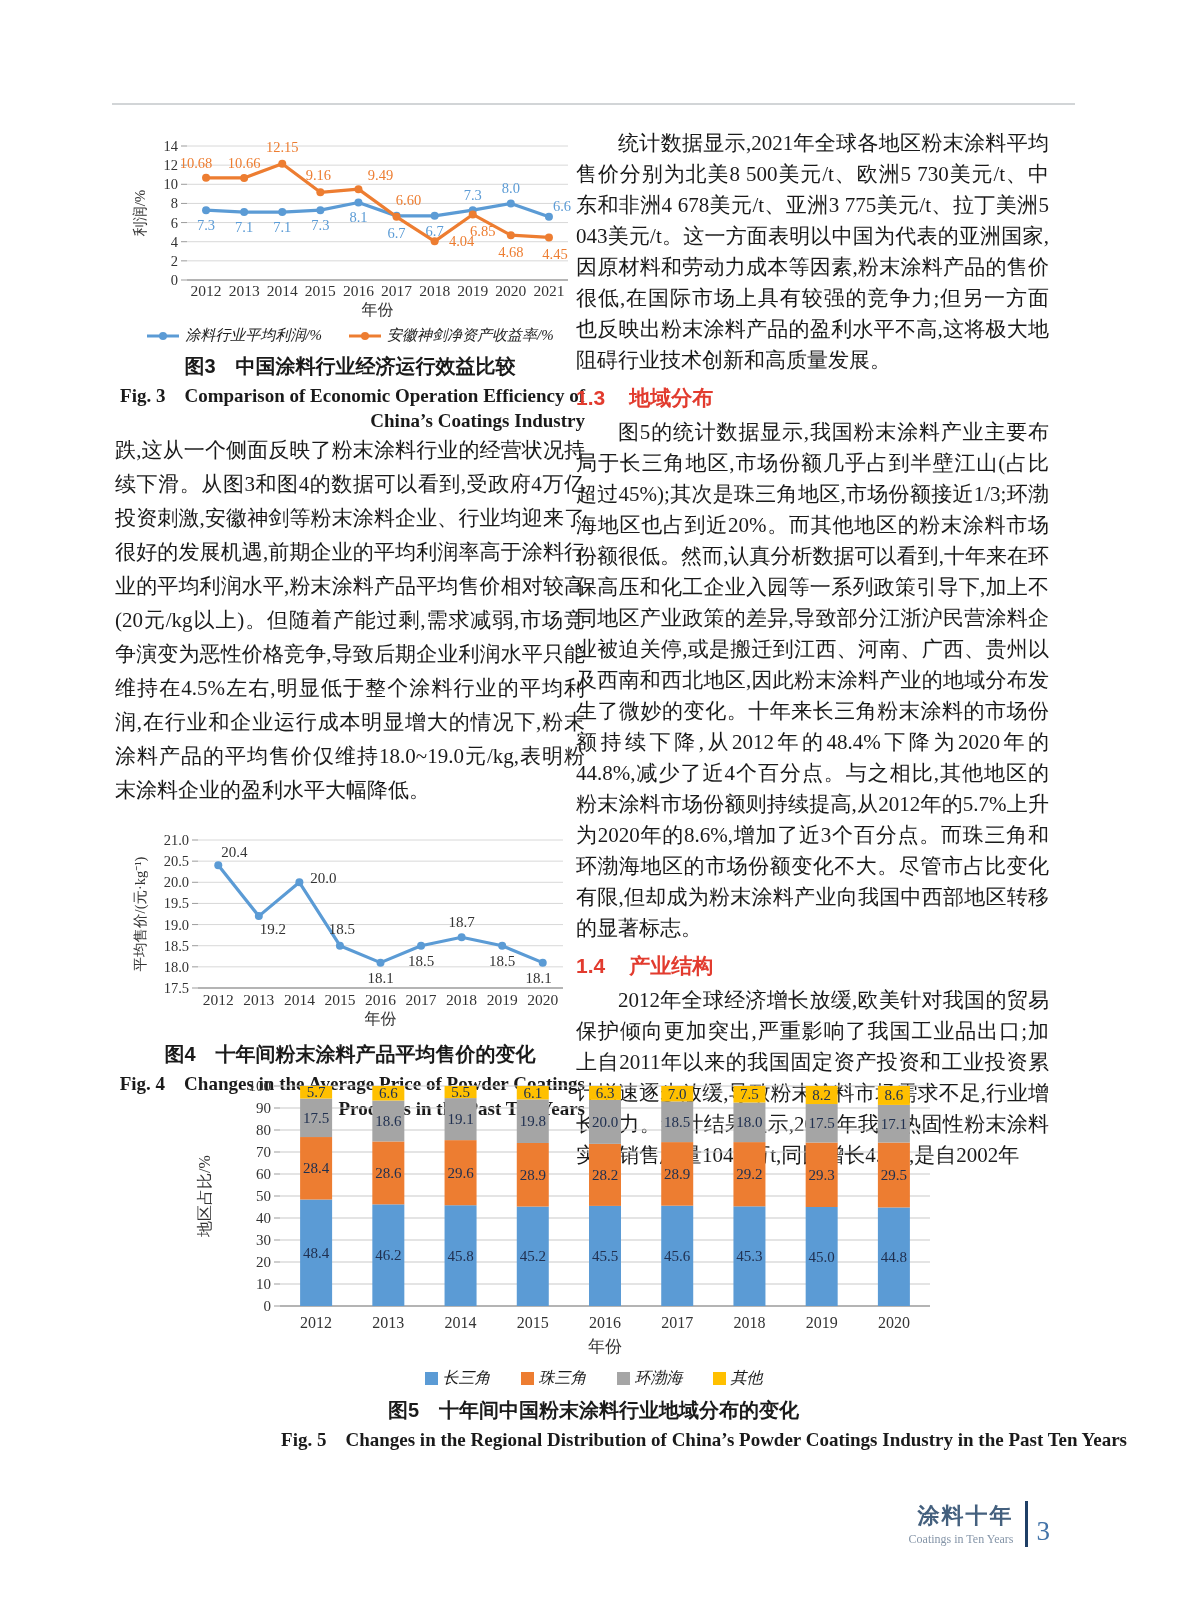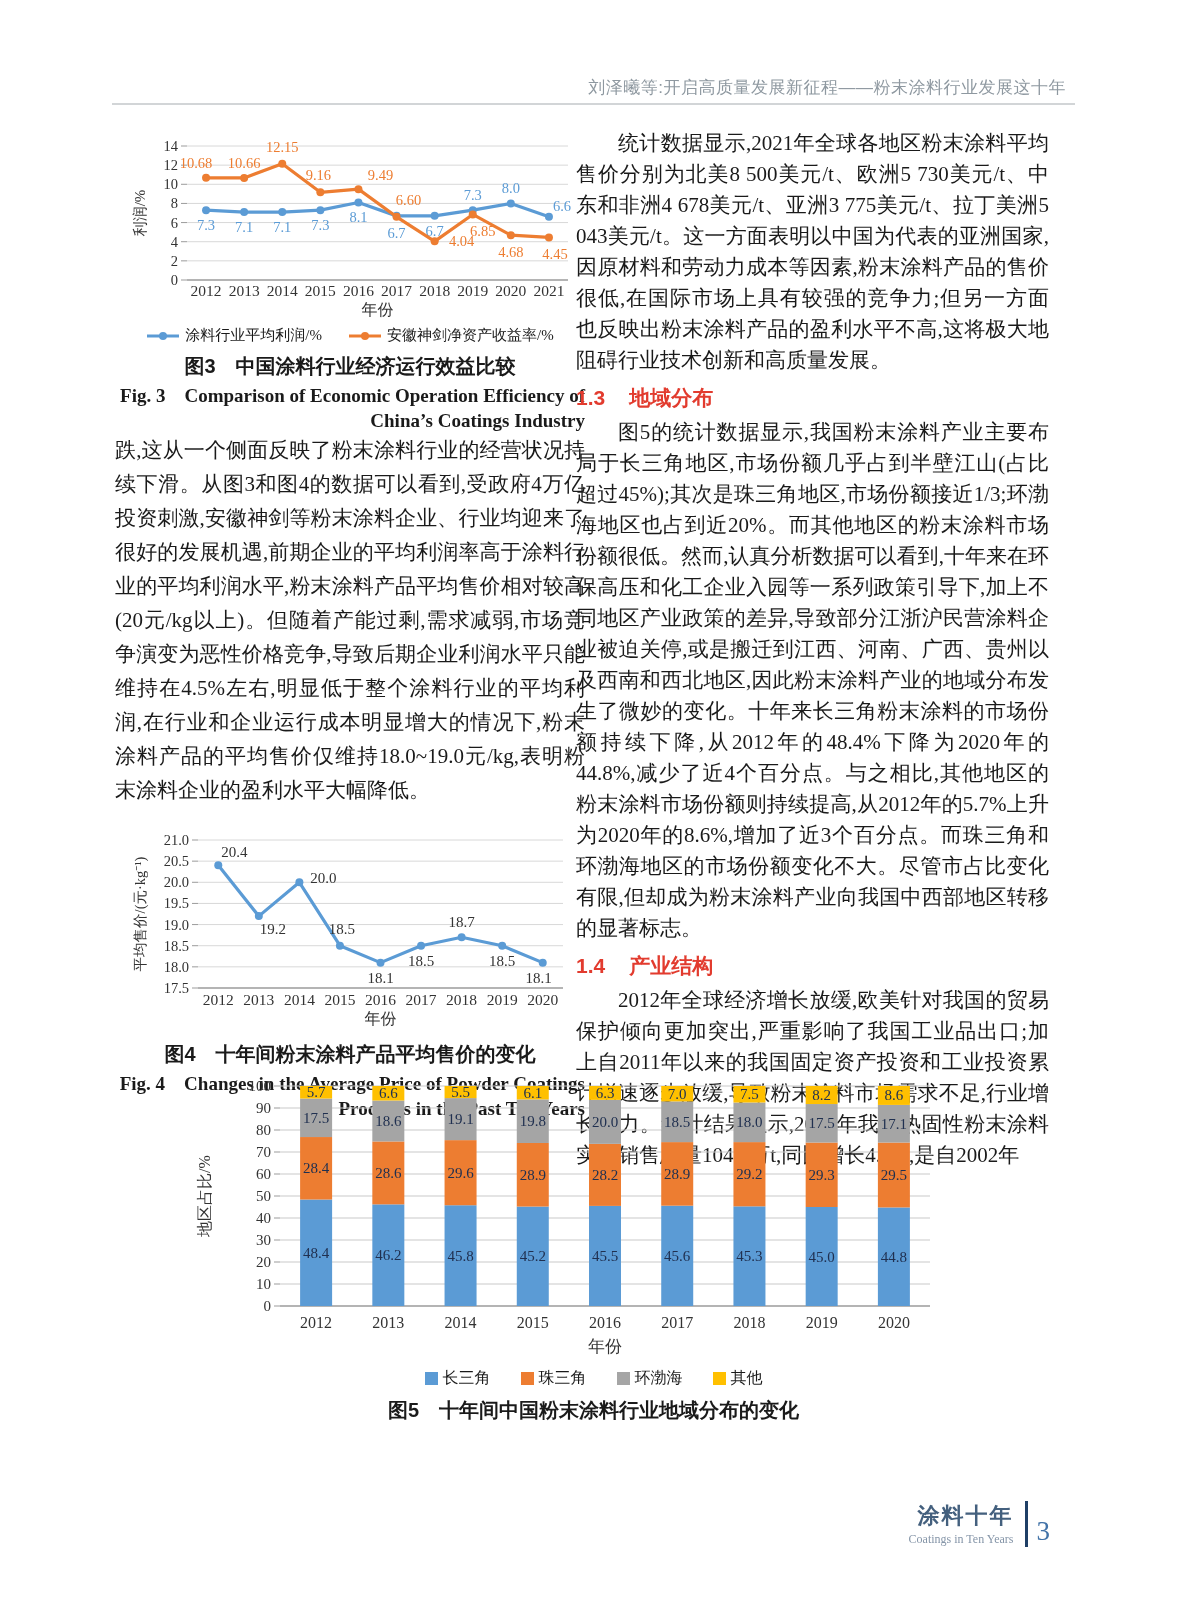--- a/index.html
+++ b/index.html
@@ -21,21 +21,21 @@
         font-size:21px;margin:8px 0 5px 0;}
   .sec-head .num{margin-right:24px;}
 
   figure{margin:0;}
   .cap-zh{text-align:center;font-family:"Liberation Sans", sans-serif;font-weight:bold;
         font-size:20px;margin-top:8px;}
   .cap-en{text-align:right;font-family:"Liberation Serif", serif;font-weight:bold;
         font-size:19px;line-height:25px;margin-top:3px;}
 
   .legend-row{display:flex;justify-content:center;align-items:flex-start;gap:26px;
-        font-size:15px;margin-top:2px;}
+        font-size:15px;margin-top:2px;font-style:italic;}
   .legend-item{display:flex;align-items:center;gap:5px;white-space:nowrap;}
   .sq{display:inline-block;width:13px;height:13px;}
 
   .para-after-fig{margin-top:16px;}
   .fig4-block{margin-top:8px;}
 
   .fig5-block{position:absolute;left:60px;top:1056px;width:1067px;}
   .fig5-block svg{display:block;margin:0 auto;}
   .fig5-block .legend-row{font-size:16px;gap:30px;margin-top:12px;}
   .fig5-block .cap-en{font-size:19px;}
@@ -47,21 +47,20 @@
   .f-bar{width:3px;height:46px;background:#1f3f66;margin:0 9px 0 11px;}
   .f-num{font-size:27px;color:#4273a8;}
 
   svg text{font-family:"Liberation Serif", serif;}
 </style>
 </head>
 <body>
 
 <div class="page">
 
-  <div class="running-head">刘泽曦等:开启高质量发展新征程——粉末涂料行业发展这十年</div>
   <div class="head-rule"></div>
 
   <div class="col-left">
     <figure>
       <svg id="fig3" width="470" height="192">
           <line x1="72" y1="152" x2="453" y2="152" stroke="#9b9b9b" stroke-width="1.3"></line>
           <line x1="66" y1="152" x2="72" y2="152" stroke="#9b9b9b" stroke-width="1"></line>
           <text x="63" y="157" text-anchor="end" font-size="14.5" fill="#333">0</text>
           <line x1="72" y1="132.85714285714286" x2="453" y2="132.85714285714286" stroke="#d8d8d8" stroke-width="1"></line>
           <line x1="66" y1="132.85714285714286" x2="72" y2="132.85714285714286" stroke="#9b9b9b" stroke-width="1"></line>
@@ -366,20 +365,21 @@
         <span class="legend-item">
           <span class="sq" style="background: rgb(165, 165, 165);"></span>
           <span>环渤海</span>
         </span>
         <span class="legend-item">
           <span class="sq" style="background: rgb(255, 192, 0);"></span>
           <span>其他</span>
         </span>
       </div>
     <div class="cap-zh">图5　十年间中国粉末涂料行业地域分布的变化</div>
+    <div class="cap-en">Fig. 5　Changes in the Regional Distribution of China’s Powder Coatings Industry in the Past Ten Years</div>
   </div>
 
   <div class="footer">
     <div class="footer-text">
       <div class="f-zh">涂料十年</div>
       <div class="f-en">Coatings in Ten Years</div>
     </div>
     <div class="f-bar"></div>
     <div class="f-num">3</div>
   </div>

